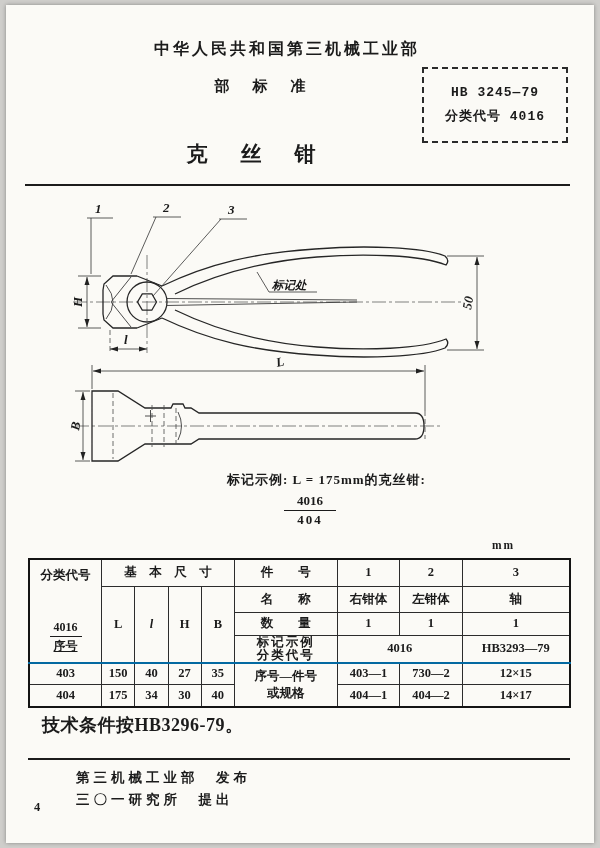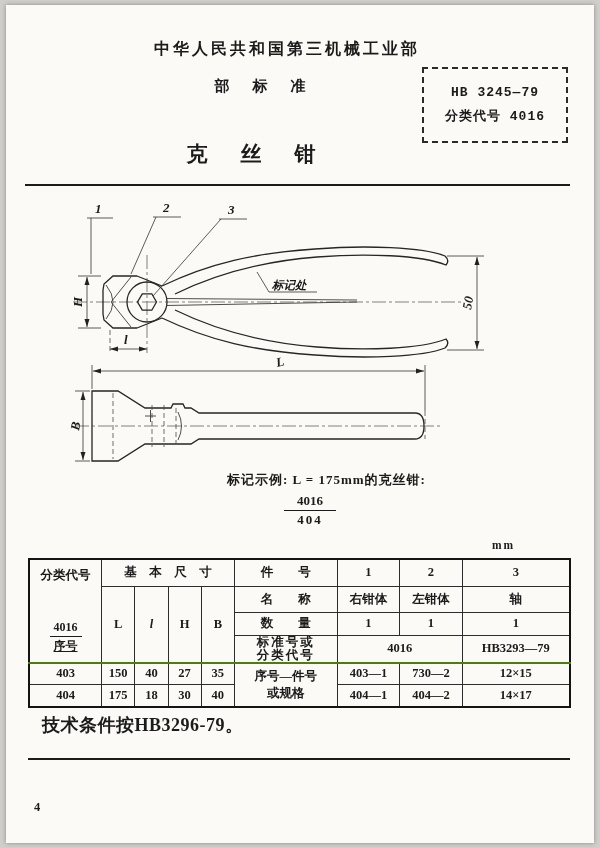--- a/index.html
+++ b/index.html
@@ -38,21 +38,21 @@
   .frac .top{display:block;border-bottom:1.5px solid #1b1b1b;padding-bottom:1px;}
   .frac .bot{display:block;padding-top:1px;letter-spacing:2px;}
 
   .unit{top:534px;left:486px;font-size:11.5px;font-weight:bold;letter-spacing:2px;}
 
   table.spec{position:absolute;top:553px;left:22px;border-collapse:collapse;
              table-layout:fixed;width:543px;border:2px solid #141414;}
   table.spec td{border:1px solid #2c2c2c;text-align:center;vertical-align:middle;
                 font-size:12.5px;font-weight:bold;padding:0 1px;overflow:hidden;}
   td.thl{border-left:2px solid #141414;margin-left:8px;}
-  tr.dat td{border-top:2px solid #4d7c0f;}
+  tr.dat td{border-top:2px solid #0369a1;}
   tr.dat2 td{border-top:1px solid #2c2c2c;}
   .cell-frac{display:inline-block;font-size:12px;}
   .cell-frac .top{display:block;border-bottom:1.2px solid #1b1b1b;padding:0 4px 1px;}
   .cell-frac .bot{display:block;padding-top:1px;text-decoration:underline;}
   .two-line{font-size:11.5px;line-height:13px;letter-spacing:2px;}
   .class-cell{display:flex;flex-direction:column;justify-content:space-between;
               align-items:center;height:88px;padding:6px 0;}
 
   .note{top:708px;left:36px;font-size:18px;font-weight:bold;letter-spacing:.5px;}
 
@@ -217,21 +217,21 @@
       <td>轴</td>
     </tr>
     <tr style="height:23px">
       <td class="thl">数　　量</td>
       <td class="thl">1</td>
       <td>1</td>
       <td>1</td>
     </tr>
     <tr style="height:24px">
       <td class="thl two-line">
-        <span>标准号或</span><br>
+        <span>标记示例</span><br>
         <span>分类代号</span>
       </td>
       <td class="thl" colspan="2">4016</td>
       <td>HB3293—79</td>
     </tr>
     <tr class="dat" style="height:22px">
       <td>403</td>
       <td>150</td>
       <td>40</td>
       <td>27</td>
@@ -240,30 +240,34 @@
         <span>序号—件号</span><br>
         <span>或规格</span>
       </td>
       <td class="thl">403—1</td>
       <td>730—2</td>
       <td>12×15</td>
     </tr>
     <tr class="dat2" style="height:22px">
       <td>404</td>
       <td>175</td>
-      <td>18</td>
+      <td>34</td>
       <td>30</td>
       <td>40</td>
       <td class="thl">404—1</td>
       <td>404—2</td>
       <td>14×17</td>
     </tr>
   </tbody>
     </table>
 
   <div class="abs note">技术条件按HB3296-79。</div>
 
   <div class="abs rule rule2"></div>
+  <div class="abs foot foot-l">
+    <div>第三机械工业部　发布</div>
+    <div>三〇一研究所　提出</div>
+  </div>
   <div class="abs foot foot-r">
   </div>
   <div class="abs pagenum">4</div>
 
 </div>
 
 </body></html>

